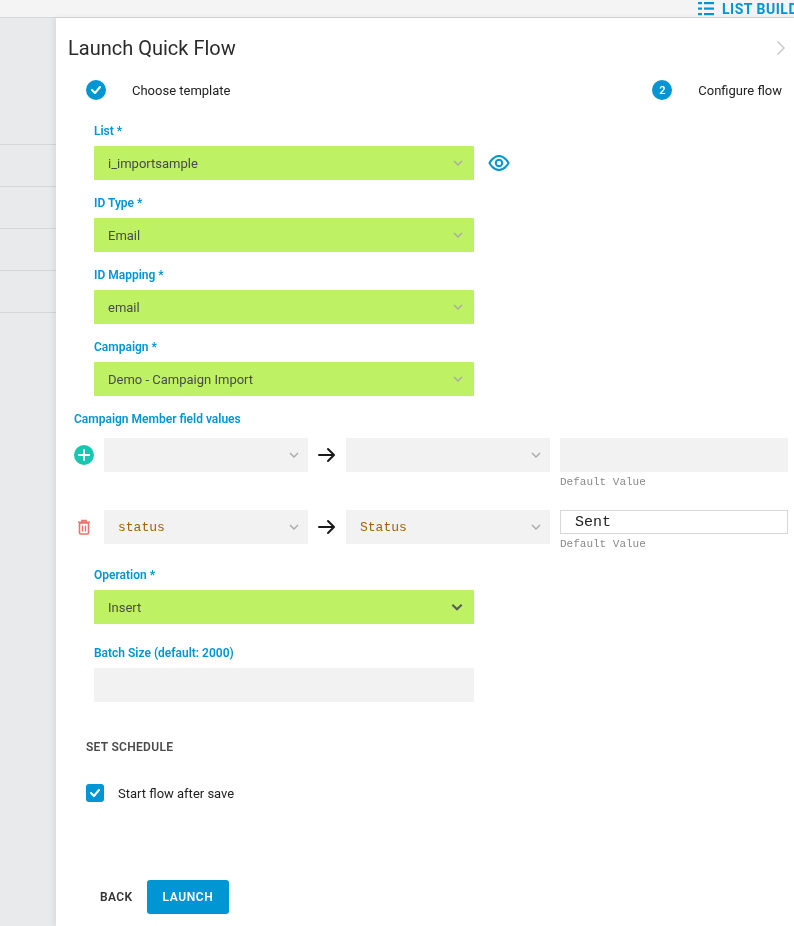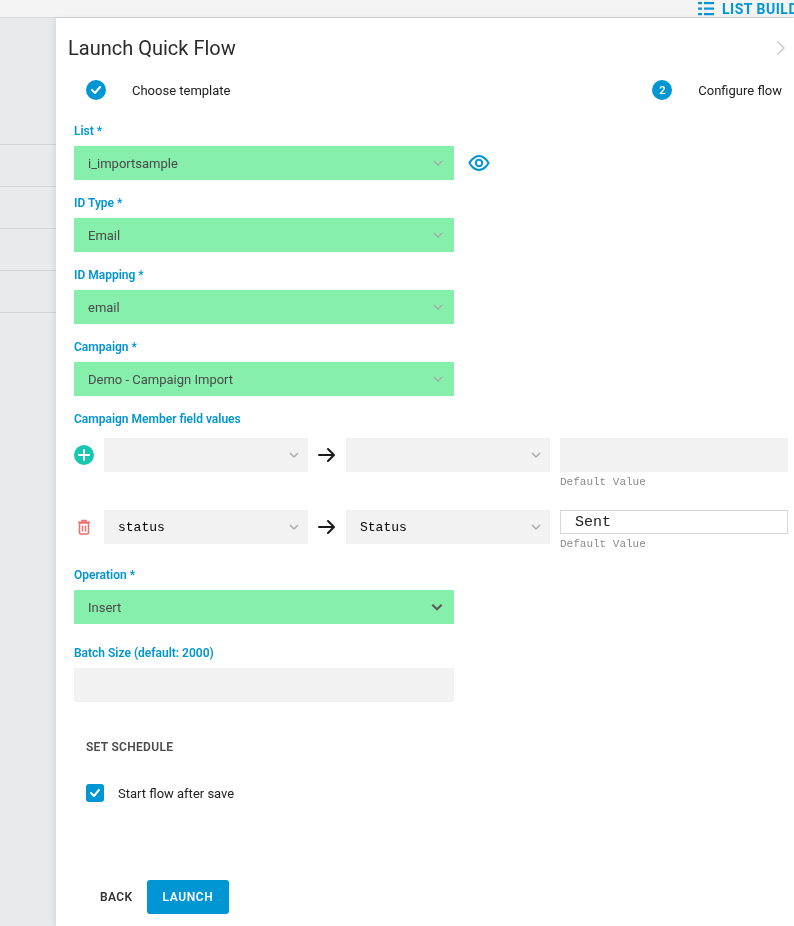--- a/index.html
+++ b/index.html
@@ -87,23 +87,24 @@
     padding: 18px 0 0 18px;
   }
   .label {
     font-size: 12px;
     color: #0095d3;
     font-weight: 600;
     margin-bottom: 8px;
   }
   .field-row {
     margin-bottom: 16px;
+    margin-left: 20px;
   }
   .select, .textin {
-    background: #86efac;
+    background: #bef264;
     border: none;
     height: 34px;
     width: 380px;
     padding: 0 32px 0 14px;
     font-size: 13px;
     color: #4a4a4a;
     position: relative;
     display: flex;
     align-items: center;
   }
@@ -126,21 +127,21 @@
     align-items: flex-start;
     gap: 10px;
     margin-bottom: 14px;
     font-family: Liberation Mono, monospace;
   }
   .map-col {
     display: flex; flex-direction: column; gap: 4px;
   }
   .map-select {
     background: #f2f2f2; border: none; height: 34px; width: 204px;
-    padding: 0 30px 0 14px; font-size: 13px; color: #000000;
+    padding: 0 30px 0 14px; font-size: 13px; color: #a16207;
     position: relative; display:flex; align-items:center;
   }
   .map-select .caret {
     position: absolute; right: 8px; top: 50%; transform: translateY(-50%);
     color: #a9a9a9;
   }
   .map-input {
     background: #f2f2f2; border: none; height: 34px; width: 228px;
     padding: 0 14px; font-size: 13px; color: #4a4a4a;
     display:flex; align-items:center;

